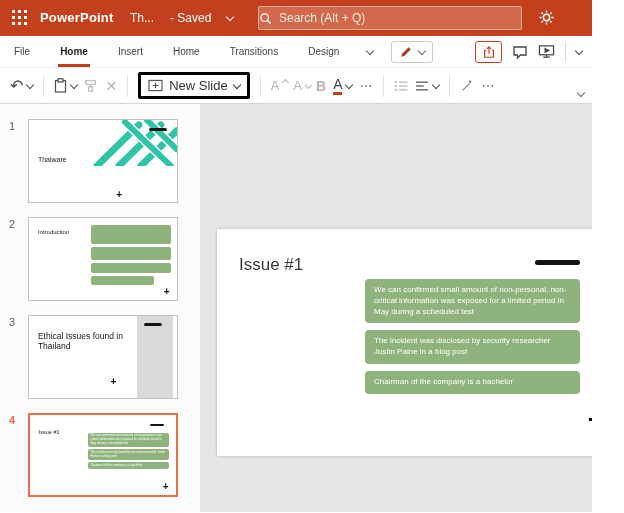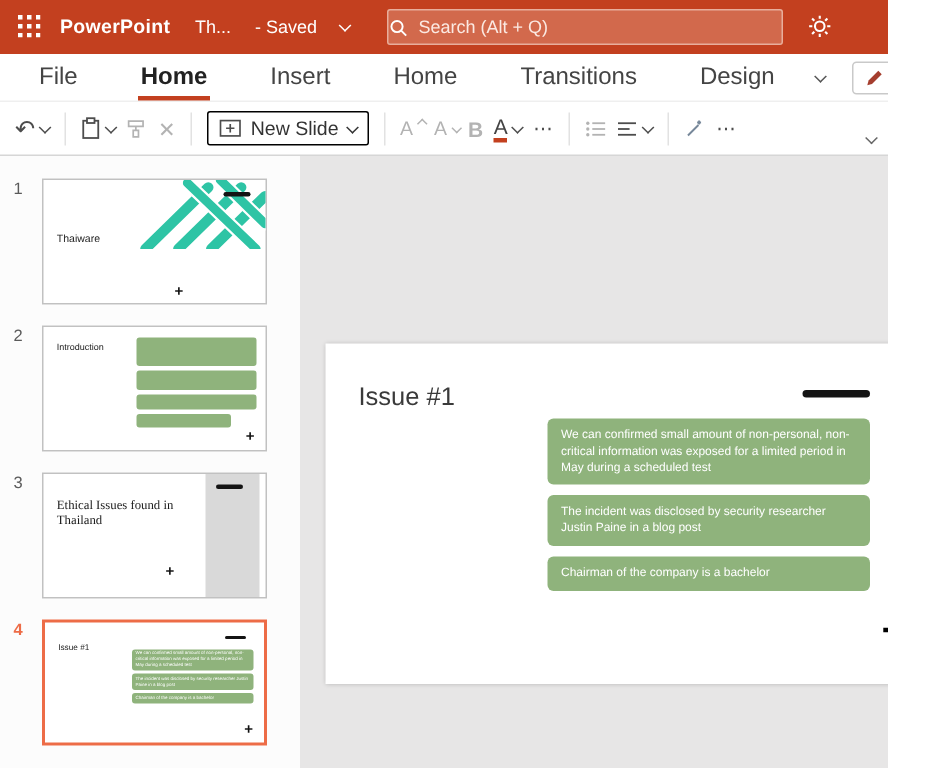--- a/index.html
+++ b/index.html
@@ -14,35 +14,35 @@
   .searchbox { position:absolute; left:258px; top:6px; width:264px; height:24px; background:#D2694C; border:1px solid #E5A априори;
   }
   .searchbox { border:1px solid #E8AE9C; border-radius:2px; display:flex; align-items:center; gap:7px; cursor:text; }
   .searchbox span { font-size:12px; color:#FBE9E2; }
   .gear { position:absolute; left:538px; top:9px; cursor:pointer; }
 
   .chev { display:inline-block; width:6px; height:6px; border-right:1.4px solid currentColor; border-bottom:1.4px solid currentColor; transform:rotate(45deg); margin-top:-2px; }
 
   
   .menubar { height:32px; display:flex; align-items:stretch; padding:0 10px 0 12px; border-bottom:1px solid #EFEFEF; color:#444; }
-  .menubar .mitem { display:flex; align-items:center; padding:0 2px; margin-right:26px; font-size:16px; cursor:pointer;margin-left:12px; }
+  .menubar .mitem { display:flex; align-items:center; padding:0 2px; margin-right:26px; font-size:10px; cursor:pointer; }
   .menubar .mitem.active { font-weight:bold; color:#222; border-bottom:3px solid #C3401F; padding-top:3px; }
   .menu-chev { display:flex; align-items:center; margin-right:18px; color:#555; cursor:pointer; }
   .pen-btn { align-self:center; display:flex; align-items:center; gap:6px; border:1px solid #C9C9C9; border-radius:3px; padding:3px 7px; color:#666; cursor:pointer; }
   .ribbon-right { margin-left:auto; display:flex; align-items:center; gap:10px; }
   .share-btn { width:27px; height:22px; border:1px solid #C3401F; border-radius:3px; display:flex; align-items:center; justify-content:center; cursor:pointer; }
   .icon-btn { display:flex; align-items:center; justify-content:center; cursor:pointer; color:#444; }
   .vdiv { width:1px; height:20px; background:#DCDCDC; }
 
   
   .toolbar { position:relative; height:36px; display:flex; align-items:center; gap:7px; padding:0 10px; border-bottom:1px solid #D6D6D6; color:#555; }
   .tbtn { display:flex; align-items:center; gap:4px; font-size:14px; cursor:pointer; color:#4d4d4d; }
   .tbtn.disabled { color:#B3B3B3; cursor:default; }
   .sep { width:1px; height:22px; background:#E2E2E2; margin:0 3px; }
-  .newslide { display:flex; align-items:center; gap:6px; border:1px solid #000000; border-radius:2px; padding:3px 7px; font-size:13px; color:#333; cursor:pointer;text-align:right; }
+  .newslide { display:flex; align-items:center; gap:6px; border:3px solid #000000; border-radius:2px; padding:3px 7px; font-size:13px; color:#333; cursor:pointer;text-align:right; }
   .fontsize { position:relative; font-size:13px; padding-right:7px; }
   .fontsize .caret-up, .fontsize .caret-dn { position:absolute; right:-2px; width:5px; height:5px; border-right:1.2px solid currentColor; border-bottom:1.2px solid currentColor; }
   .caret-up { top:2px; transform:rotate(-135deg); }
   .caret-dn { top:5px; transform:rotate(45deg); }
   .bold-b { font-weight:bold; font-size:14px; }
   .fontcolor { font-size:14px; color:#444; border-bottom:3px solid #C3401F; line-height:1; padding-bottom:1px; }
   .dots { font-size:13px; letter-spacing:1px; }
   .collapse-chev { position:absolute; right:8px; bottom:3px; color:#666; cursor:pointer; }
 
   
@@ -268,21 +268,21 @@
           </div>
           <span class="mini-plus" style="right:5%; bottom:4%;">+</span>
         </div>
       </div>
 
       <div class="slide-row">
         <span class="slide-num">3</span>
         <div class="thumb">
           <div style="position:absolute; right:3%; top:0; bottom:0; width:24%; background:#D9D9D9;"></div>
           <span class="mini-dash" style="right:10%; top:9%;"></span>
-          <span class="mini-title" style="left:6%; top:18%; width:60%; font-size:8.5px; line-height:1.25; color:#1a1a1a;font-family:Liberation Serif, serif;">Ethical Issues found in Thailand</span>
+          <span class="mini-title" style="left:6%; top:18%; width:60%; font-size:8.5px; line-height:1.25; color:#1a1a1a;">Ethical Issues found in Thailand</span>
           <span class="mini-plus" style="left:55%; bottom:13%;">+</span>
         </div>
       </div>
 
       <div class="slide-row">
         <span class="slide-num sel">4</span>
         <div class="thumb sel">
           <span class="mini-dash" style="right:8%; top:11%; height:2px; width:10%;"></span>
           <span class="mini-title" style="left:6%; top:17%; font-size:5.5px;">Issue #1</span>
           <div class="t4-blocks">

